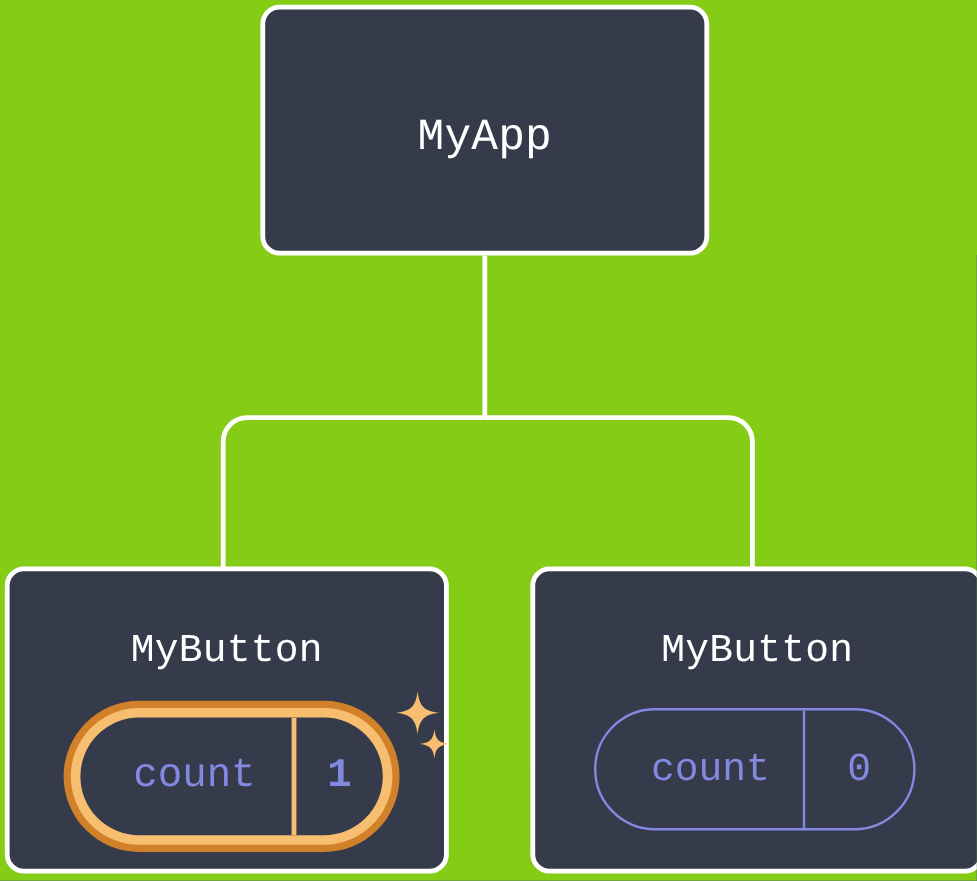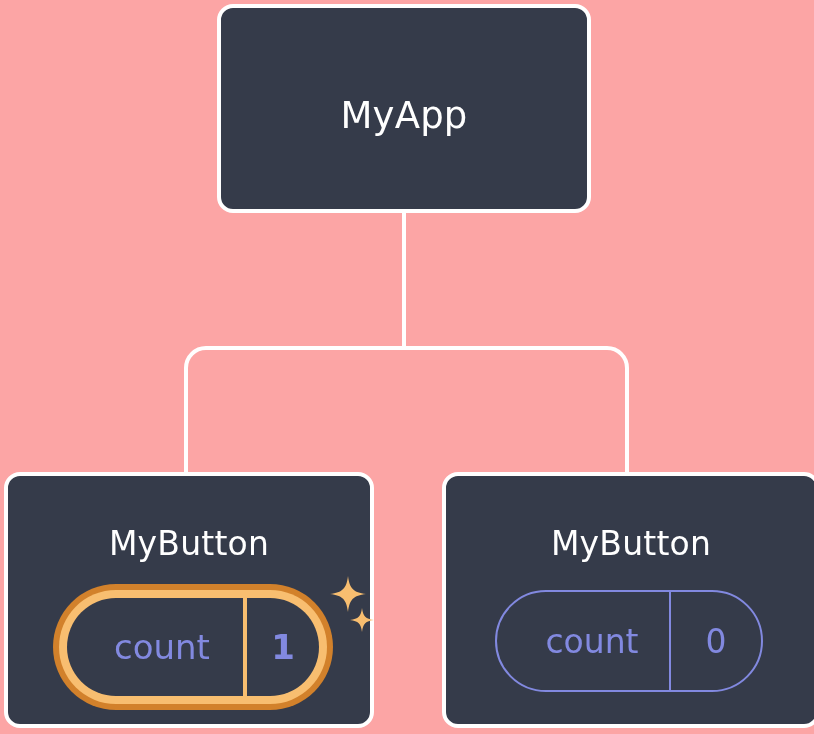--- a/index.html
+++ b/index.html
@@ -12,21 +12,22 @@
     width: 814px;
     height: 734px;
     overflow: hidden;
     font-family: "DejaVu Sans", "Liberation Sans", sans-serif;
   }
 
   #stage {
     position: relative;
     width: 814px;
     height: 734px;
-    background: #fca5a5;
+    background: #84cc16;
+    font-family: Liberation Mono, monospace;
   }
 
   
   #connectors {
     position: absolute;
     left: 0;
     top: 0;
     width: 814px;
     height: 734px;
   }

